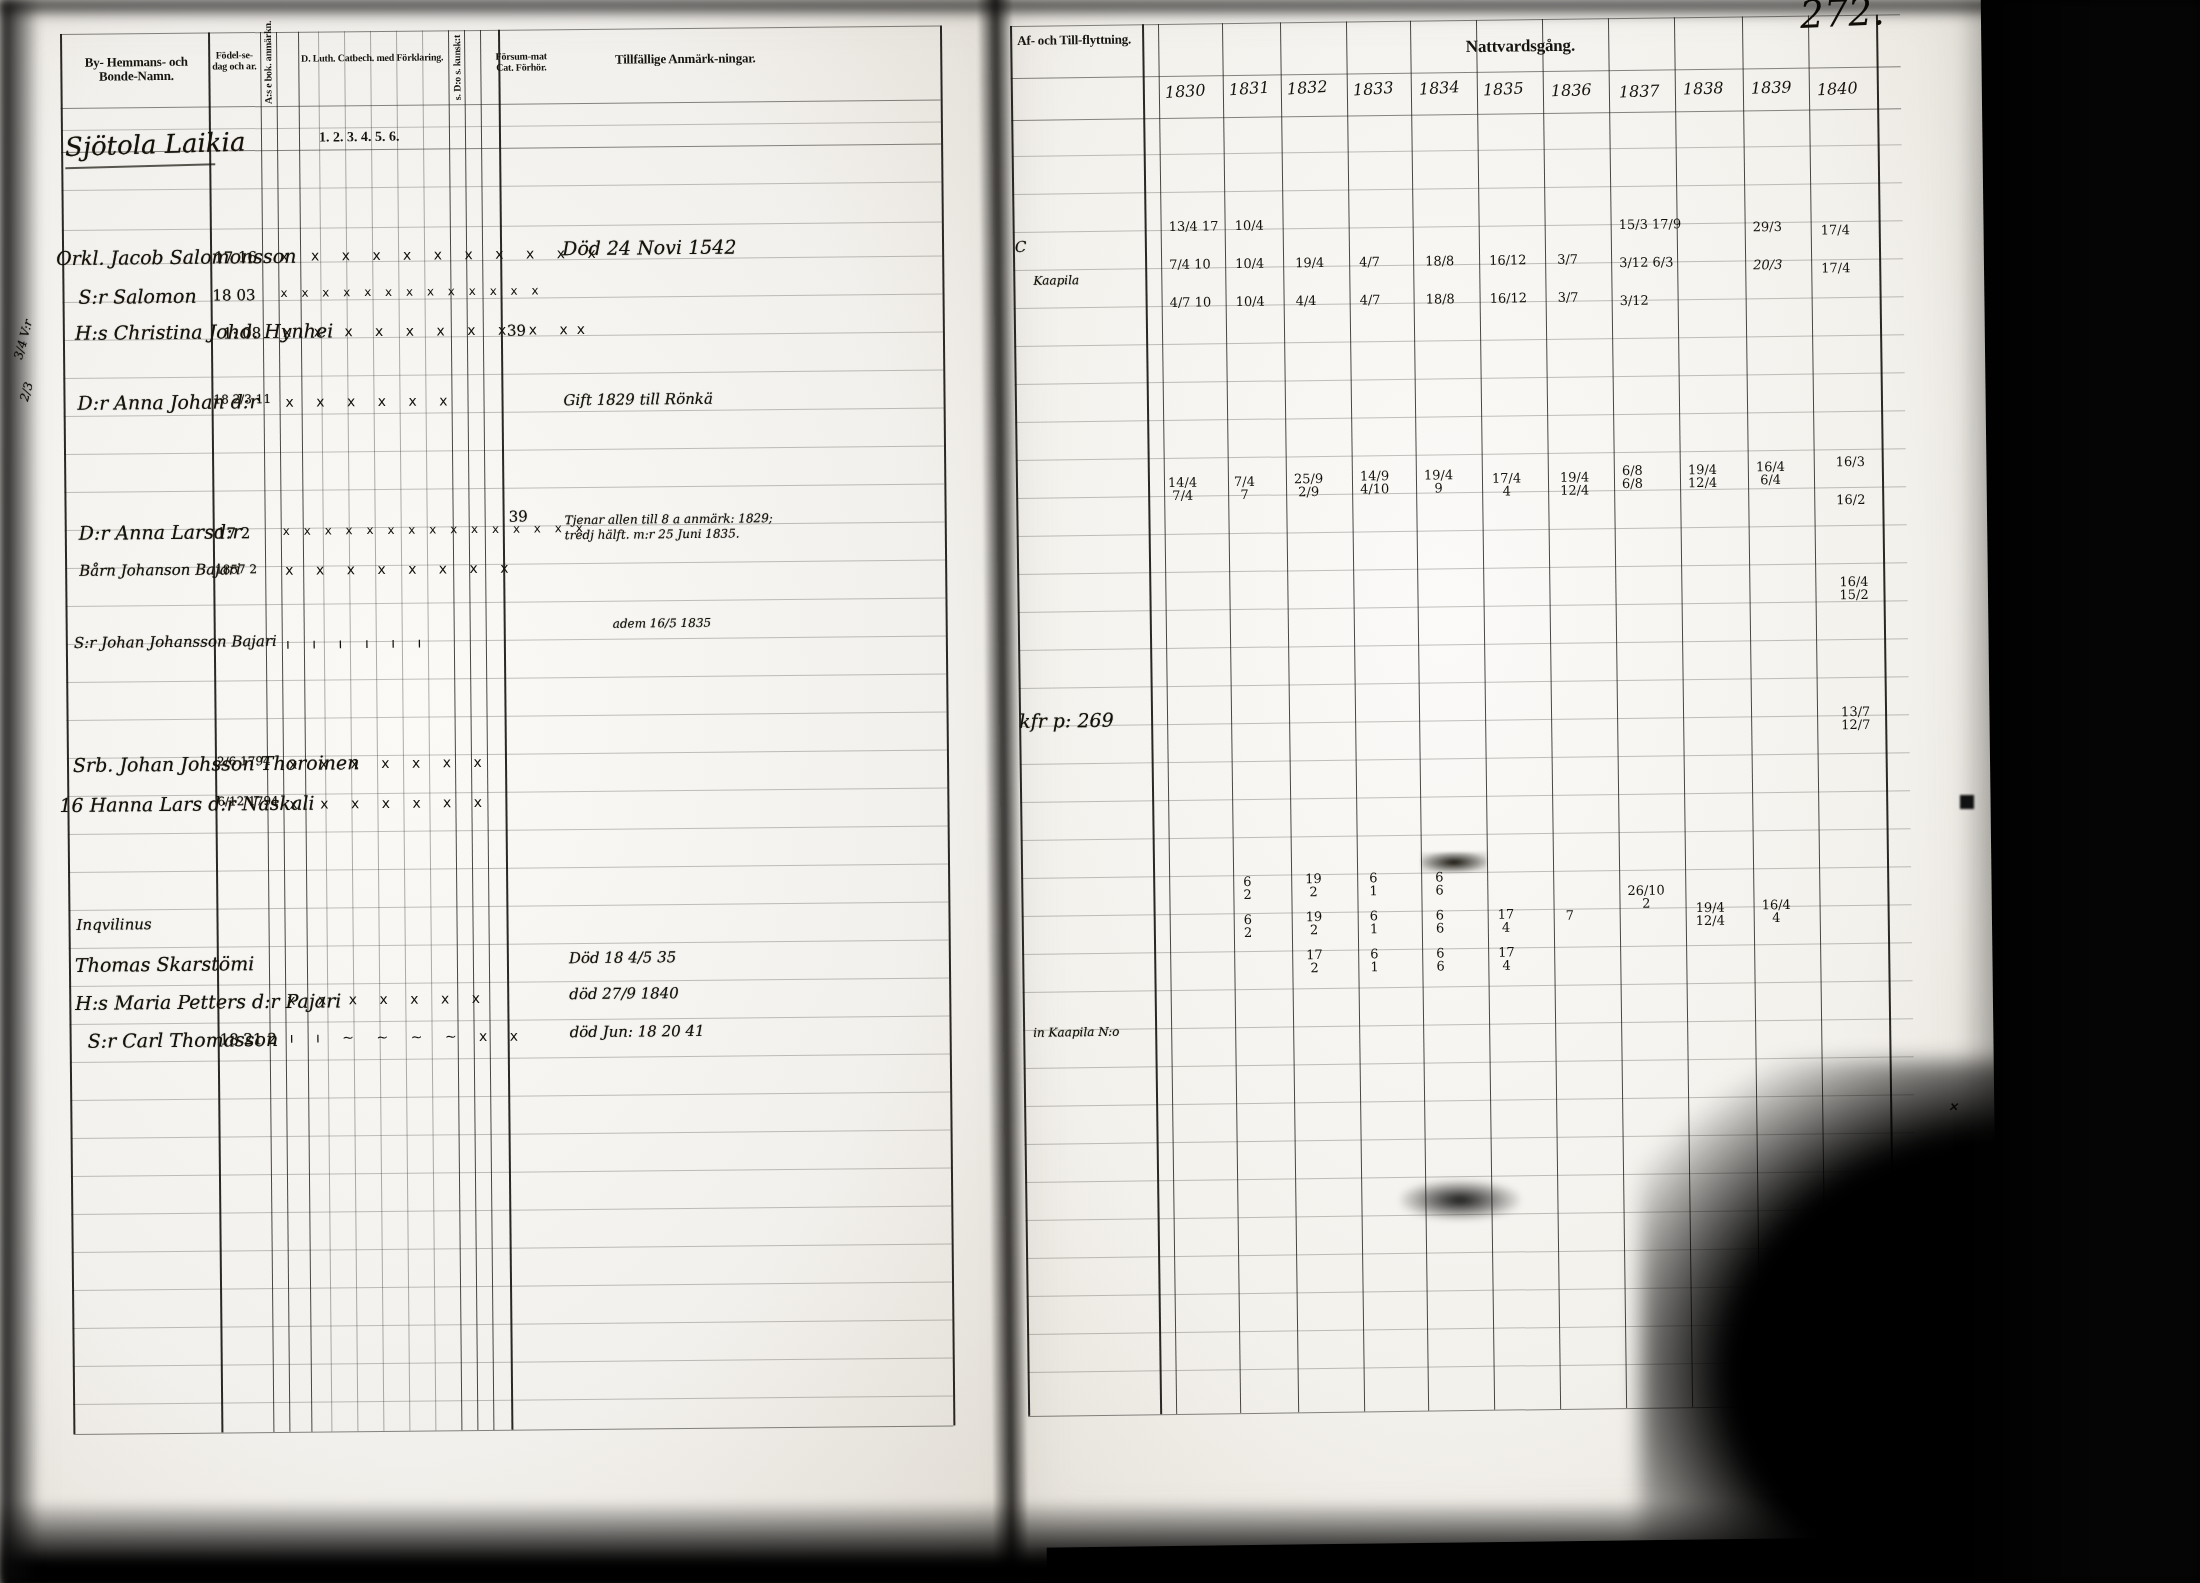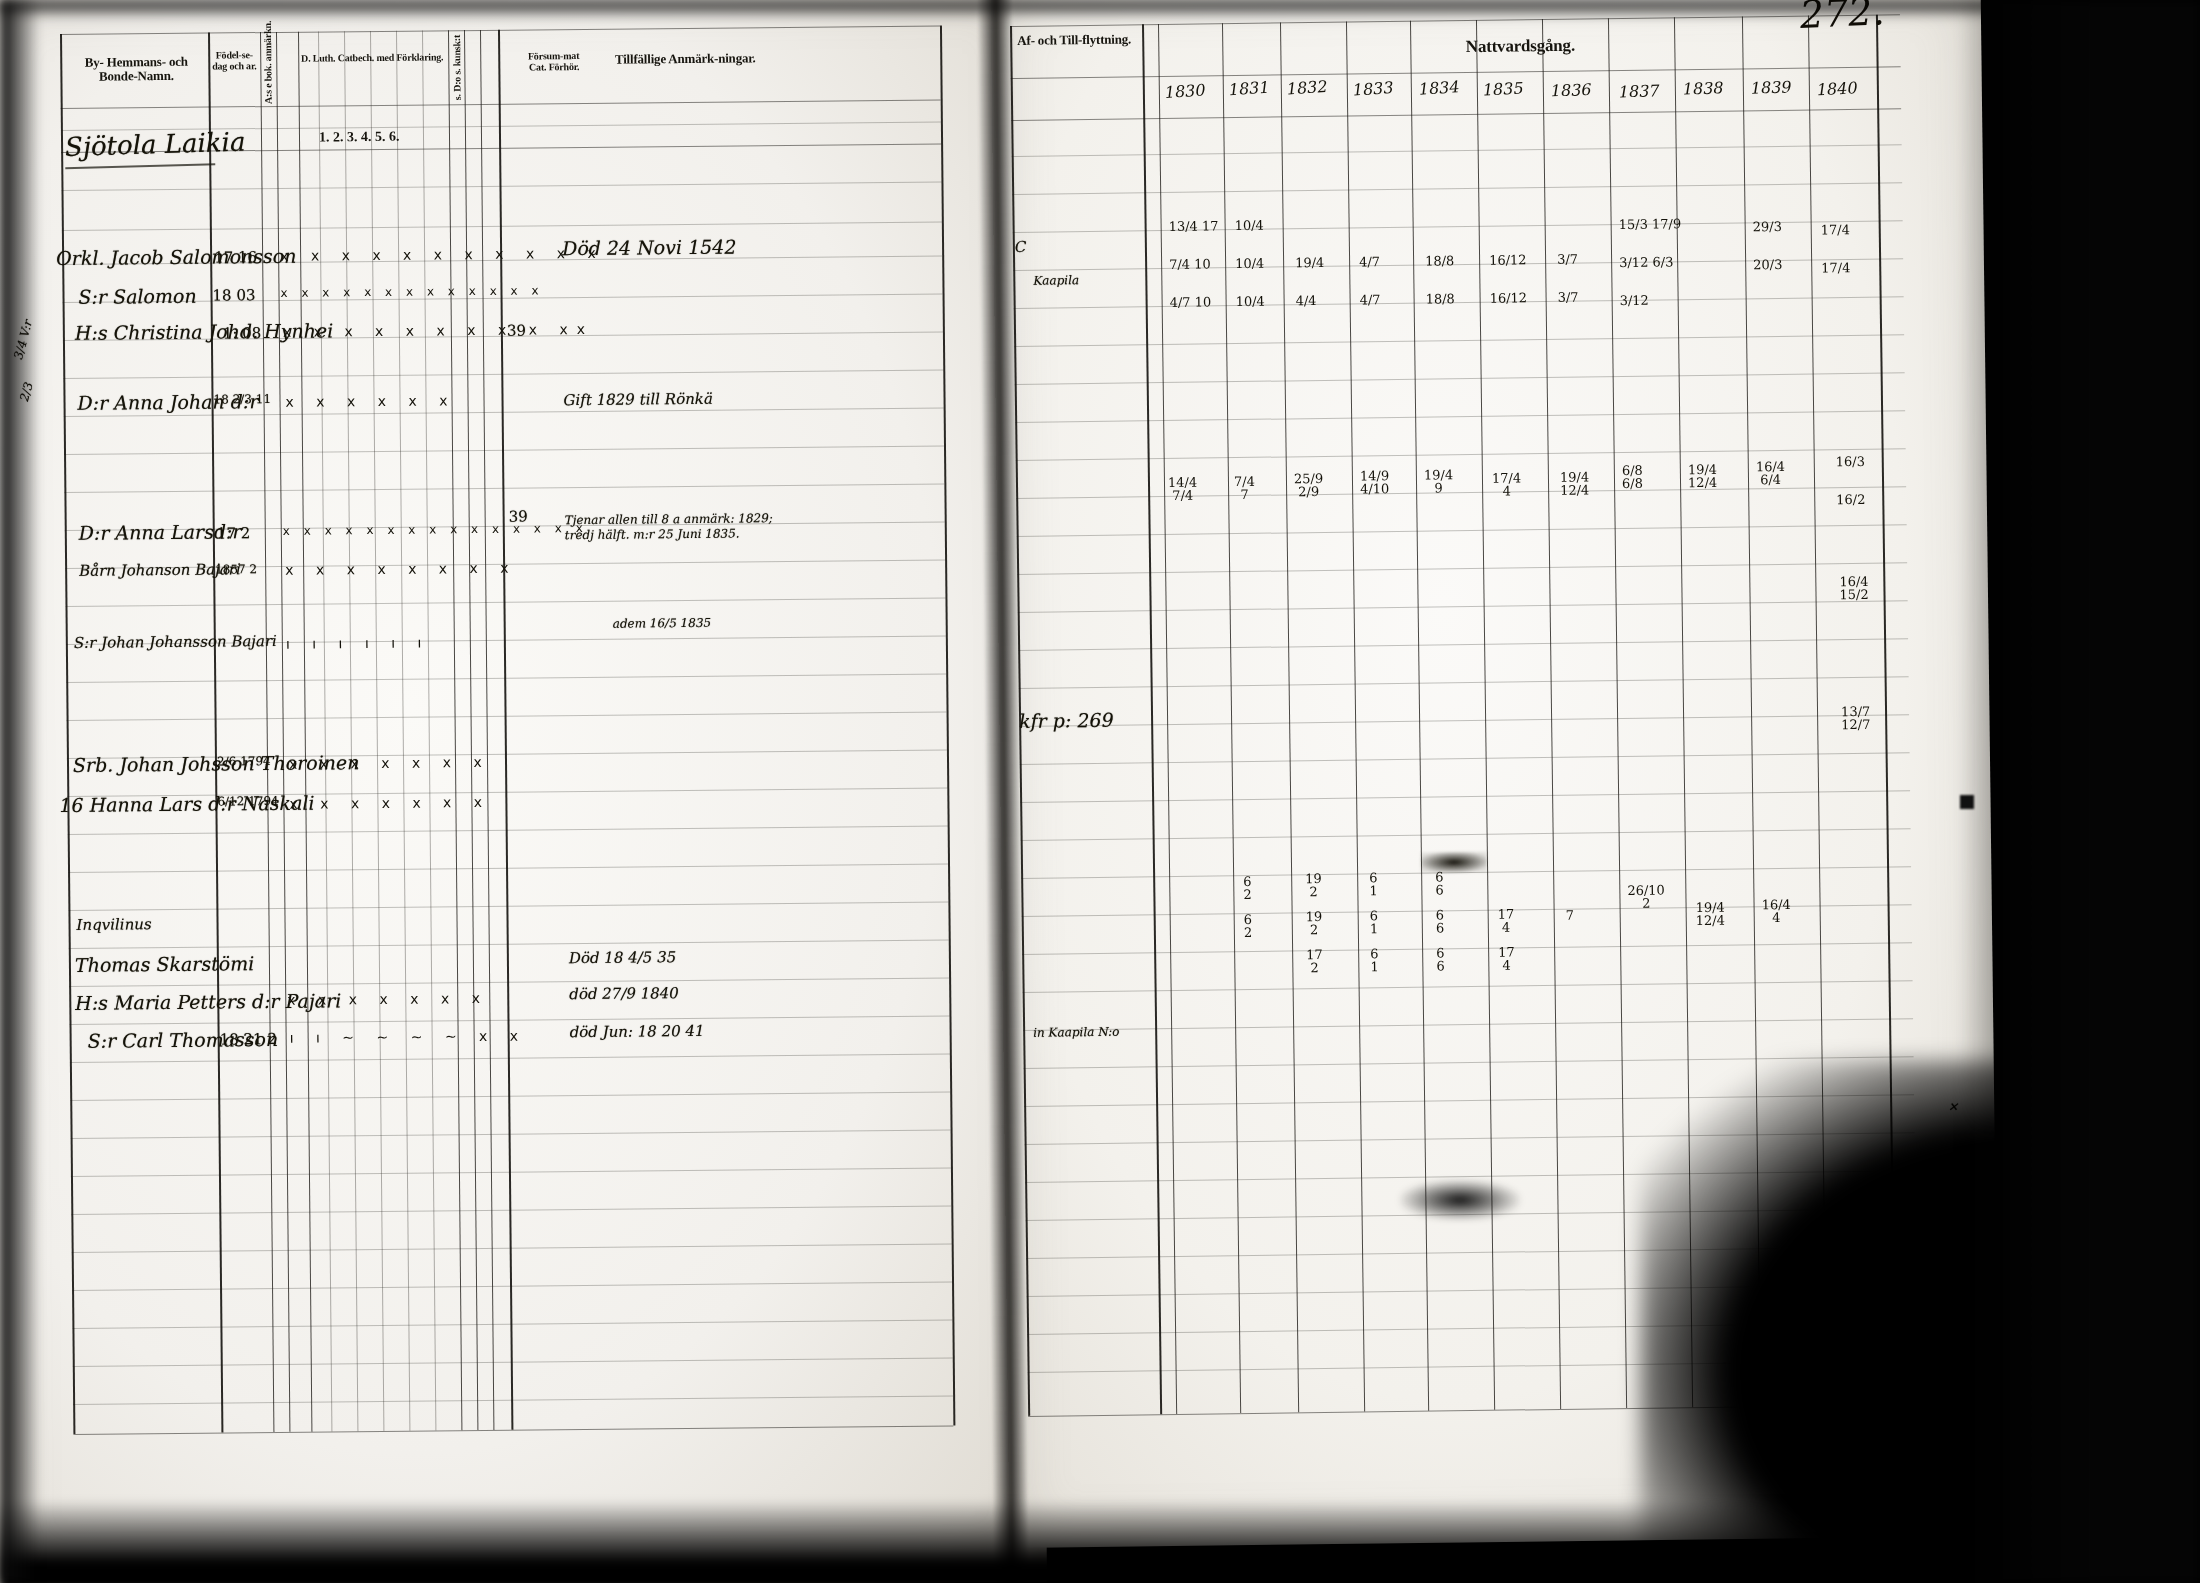--- a/index.html
+++ b/index.html
@@ -252,21 +252,21 @@
     <div class="vline" style="left:404px;height:1400px;"></div>
     <div class="vline" style="left:420px;height:1400px;"></div>
     <div class="vline heavy" style="left:438px;height:1400px;"></div>
     <div class="vline heavy" style="left:880px;height:1400px;"></div>
 
     <div class="hdr small" style="left:6px; top:22px; width:140px;">By- Hemmans- och Bonde-Namn.</div>
     <div class="hdr tiny" style="left:150px; top:18px; width:48px;">Födel-se-dag och ar.</div>
     <div class="hdr vert" style="left:203px; top:8px; height:64px;">A:s e bok. anmärkn.</div>
     <div class="hdr tiny" style="left:240px; top:22px; width:144px;">D. Luth. Catbech. med Förklaring.</div>
     <div class="hdr vert" style="left:392px; top:14px; height:56px;">s. D:o s. kunsk:t</div>
-    <div class="hdr tiny" style="left:453px; top:22px; width:66px;text-align:right;">Försum-mat Cat. Förhör.</div>
+    <div class="hdr tiny" style="left:428px; top:22px; width:66px;">Försum-mat Cat. Förhör.</div>
     <div class="hdr small" style="left:510px; top:24px; width:230px;">Tillfällige Anmärk-ningar.</div>
     <div class="numrow" style="left:258px; top:98px;">1. 2. 3. 4. 5. 6.</div>
 
     <div class="hand ink big" style="left:4px; top:98px; transform: rotate(-1.2deg);">Sjötola Laikia</div>
     <div class="underline-hand" style="left:4px; top:132px; width:150px; transform: rotate(-1deg);"></div>
 
     <div class="hand ink med" style="left:-6px; top:213px;">Orkl. Jacob Salomonsson</div>
     <div class="hand ink sm num" style="left:152px; top:216px;">17 16</div>
     <div class="marks" style="left:218px; top:216px;">x x x x x x x x x x x</div>
     <div class="hand ink med" style="left:500px; top:208px;">Död 24 Novi 1542</div>
@@ -420,21 +420,21 @@
     <div class="frac" style="left:476px; top:272px;">16/12</div>
 
     <div class="frac" style="left:544px; top:234px;">3/7</div>
     <div class="frac" style="left:544px; top:272px;">3/7</div>
 
     <div class="frac" style="left:606px; top:200px;">15/3  17/9</div>
     <div class="frac" style="left:606px; top:238px;">3/12  6/3</div>
     <div class="frac" style="left:606px; top:276px;">3/12</div>
 
     <div class="frac" style="left:740px; top:204px;">29/3</div>
-    <div class="frac" style="left:740px; top:242px;">20/3</div>
+    <div class="frac" style="left:740px; top:242px;font-style:italic;">20/3</div>
 
     <div class="frac" style="left:808px; top:208px;">17/4</div>
     <div class="frac" style="left:808px; top:246px;">17/4</div>
     <div class="frac" style="left:820px; top:440px;">16/3</div>
     <div class="frac" style="left:820px; top:478px;">16/2</div>
 
     <div class="frac" style="left:152px; top:452px;">14/4<br>7/4</div>
     <div class="frac" style="left:218px; top:452px;">7/4<br>7</div>
     <div class="frac" style="left:278px; top:450px;">25/9<br>2/9</div>
     <div class="frac" style="left:344px; top:448px;">14/9<br>4/10</div>

